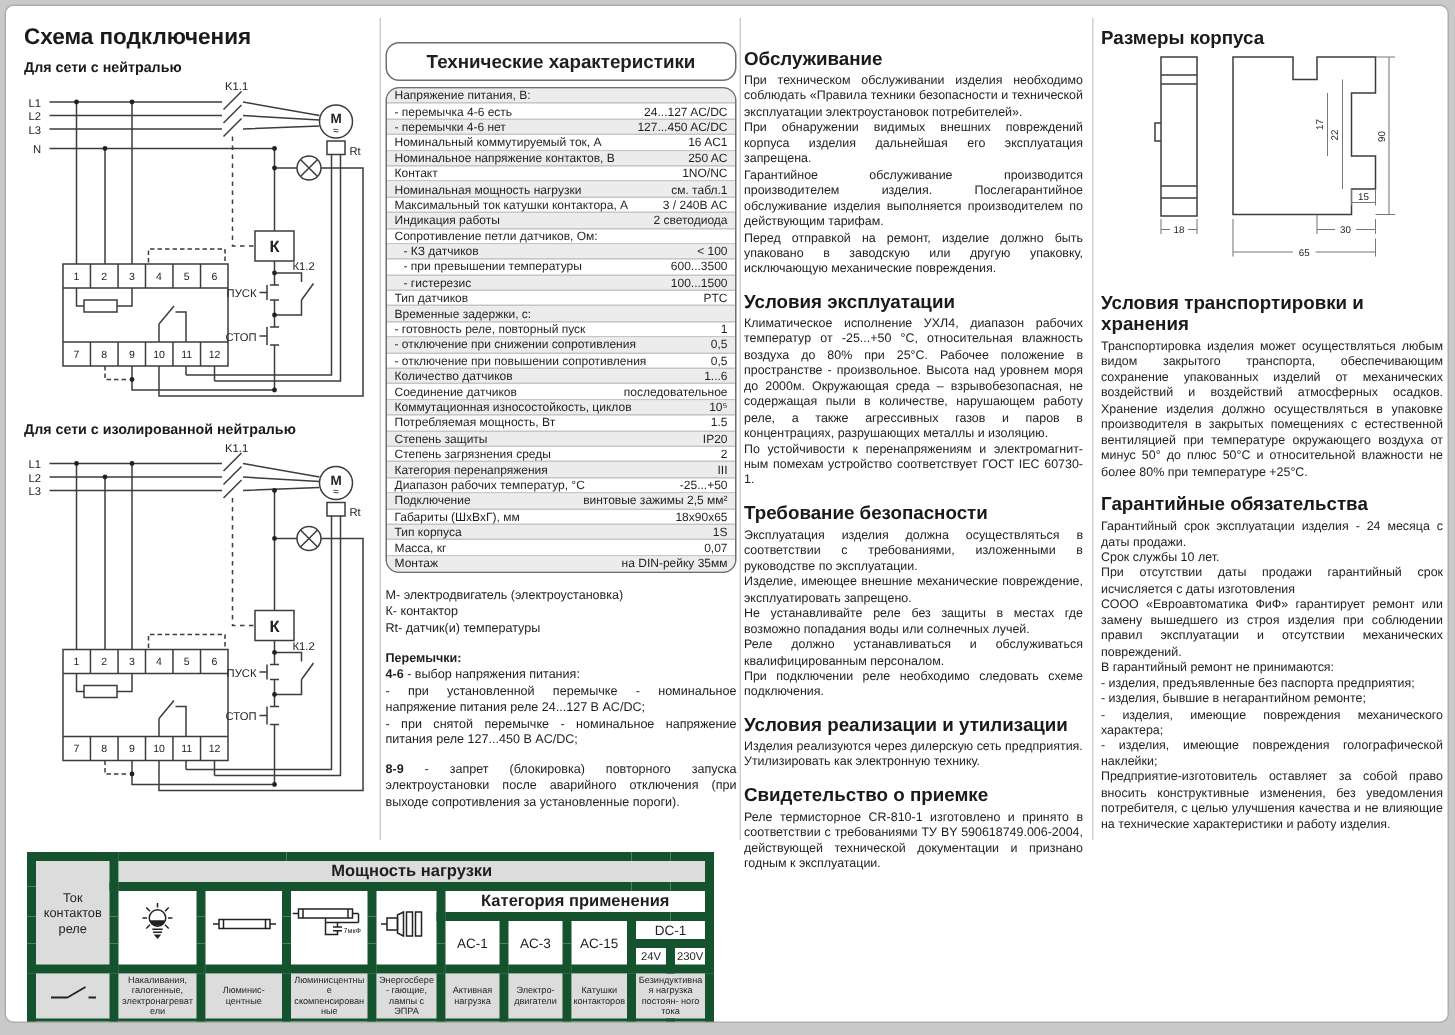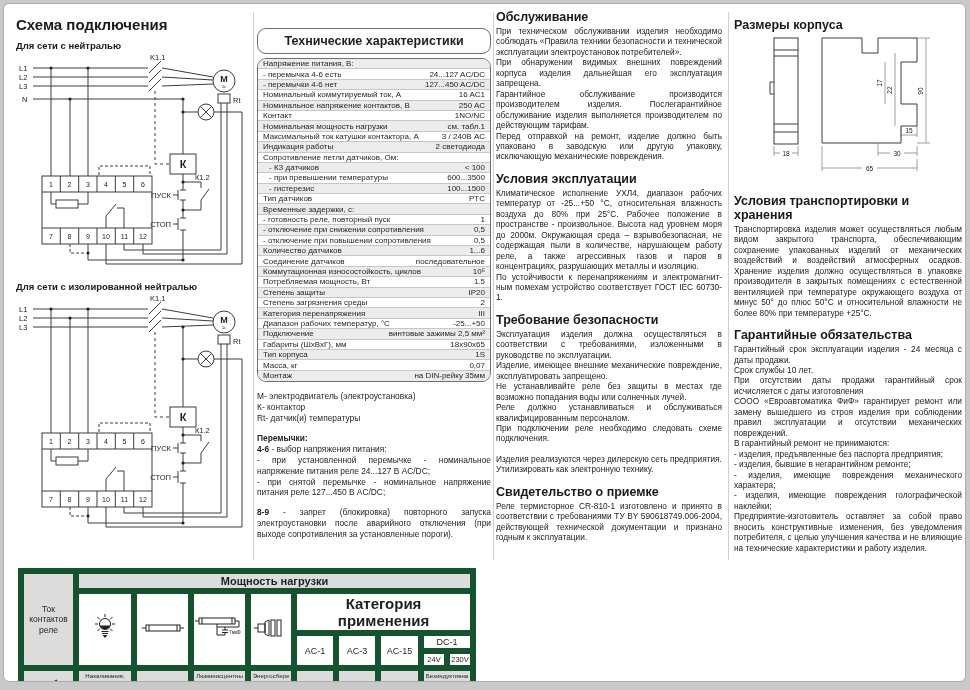--- a/index.html
+++ b/index.html
@@ -30,21 +30,21 @@
   .dlab { font-size:7.5px; }
   .dnum { font-size:7px; }
   .kbold { font-size:11px; font-weight:bold; }
   .dim-label { font-size:6.5px; fill:#222; }
   
   table.load { border-collapse:collapse; table-layout:fixed; width:452px; }
   table.load td { border:6px solid #14532d; text-align:center; vertical-align:middle; padding:1px; overflow:hidden; }
   td.g { background:#dcdcdc; }
   td.ttl { font-size:11px; font-weight:bold; height:15px; }
   td.hdr { font-size:8.5px; line-height:1.2; }
-  td.cat { font-size:15px; font-weight:bold; height:18px; }
+  td.cat { font-size:11px; font-weight:bold; height:18px; }
   td.acl { font-size:9px; }
   td.acs { font-size:7.5px; height:11px; }
   td.d { font-size:6.1px; line-height:1.15; height:32px; overflow-wrap:anywhere; }
   tr.vals td { font-size:9px; height:16px; background:#86efac; }
   td.icon-cell { background:#fff; }
 </style>
 </head>
 <body>
 
 <div class="page">
@@ -336,21 +336,21 @@
         <div class="jline"><span class="b">4-6</span><span> - выбор напряжения питания:</span></div>
         <div class="jline">- при установленной перемычке - номинальное напряжение питания реле 24...127 В AC/DC;</div>
         <div class="jline">- при снятой перемычке - номинальное напряжение питания реле 127...450 В AC/DC;</div>
       </div>
       <div class="blk">
         <div class="jline"><span class="b">8-9</span><span> - запрет (блокировка) повторного запуска электроустановки после аварийного отключения (при выходе сопротивления за установленные пороги).</span></div>
       </div>
     </div>
   </div>
 
-  <div class="col" style="left:492px; top:6px; width:226px">
+  <div class="col" style="left:492px; top:28px; width:226px">
     <div class="sec">
       <h3 class="sec-title">Обслуживание</h3>
       <div>
           <p class="para">При техническом обслуживании изделия необходимо соблюдать «Правила техники безопасности и технической эксплуатации электроустановок потребителей».</p>
           <p class="para">При обнаружении видимых внешних повреждений корпуса изделия дальнейшая его эксплуатация запрещена.</p>
           <p class="para">Гарантийное обслуживание производится производителем изделия. Послегарантийное обслуживание изделия выполняется производителем по действующим тарифам.</p>
           <p class="para">Перед отправкой на ремонт, изделие должно быть упаковано в заводскую или другую упаковку, исключающую механические повреждения.</p>
         </div>
     </div>
     <div class="sec">
@@ -364,20 +364,21 @@
       <h3 class="sec-title">Требование безопасности</h3>
       <div>
           <p class="para">Эксплуатация изделия должна осуществляться в соответствии с требованиями, изложенными в руководстве по эксплуатации.</p>
           <p class="para">Изделие, имеющее внешние механические повреждение, эксплуатировать запрещено.</p>
           <p class="para">Не устанавливайте реле без защиты в местах где возможно попадания воды или солнечных лучей.</p>
           <p class="para">Реле должно устанавливаться и обслуживаться квалифицированным персоналом.</p>
           <p class="para">При подключении реле необходимо следовать схеме подключения.</p>
         </div>
     </div>
     <div class="sec">
+      <h3 class="sec-title">Условия реализации и утилизации</h3>
       <div>
           <p class="para">Изделия реализуются через дилерскую сеть предприятия.</p>
           <p class="para">Утилизировать как электронную технику.</p>
         </div>
     </div>
     <div class="sec">
       <h3 class="sec-title">Свидетельство о приемке</h3>
       <div>
           <p class="para">Реле термисторное CR-810-1 изготовлено и принято в соответствии с требованиями ТУ BY 590618749.006-2004, действующей технической документации и признано годным к эксплуатации.</p>
         </div>

